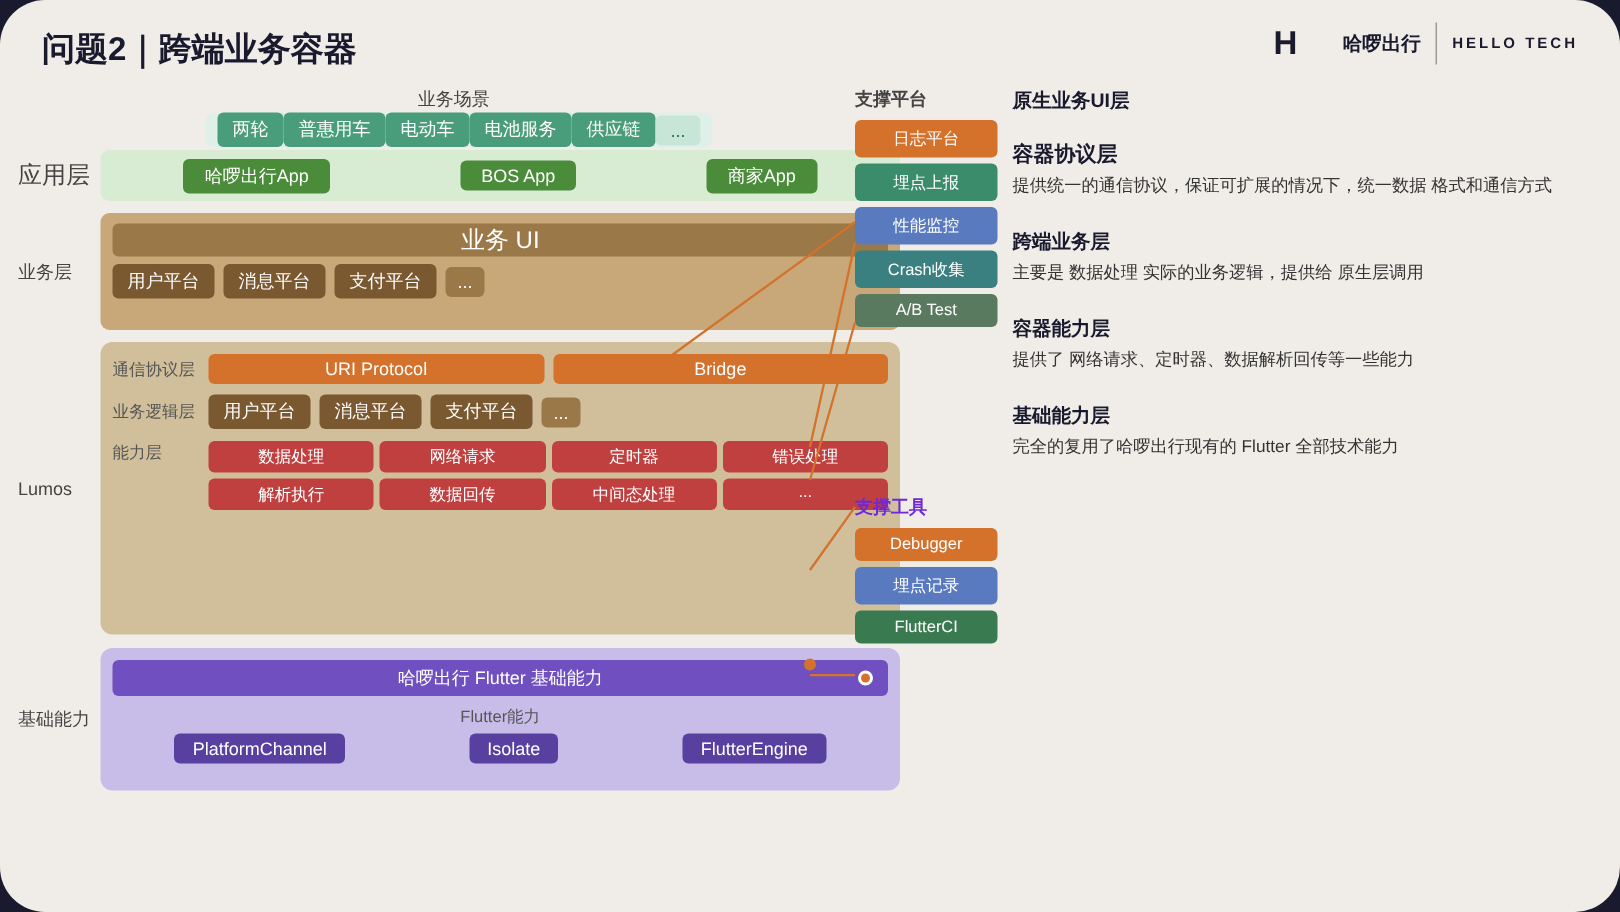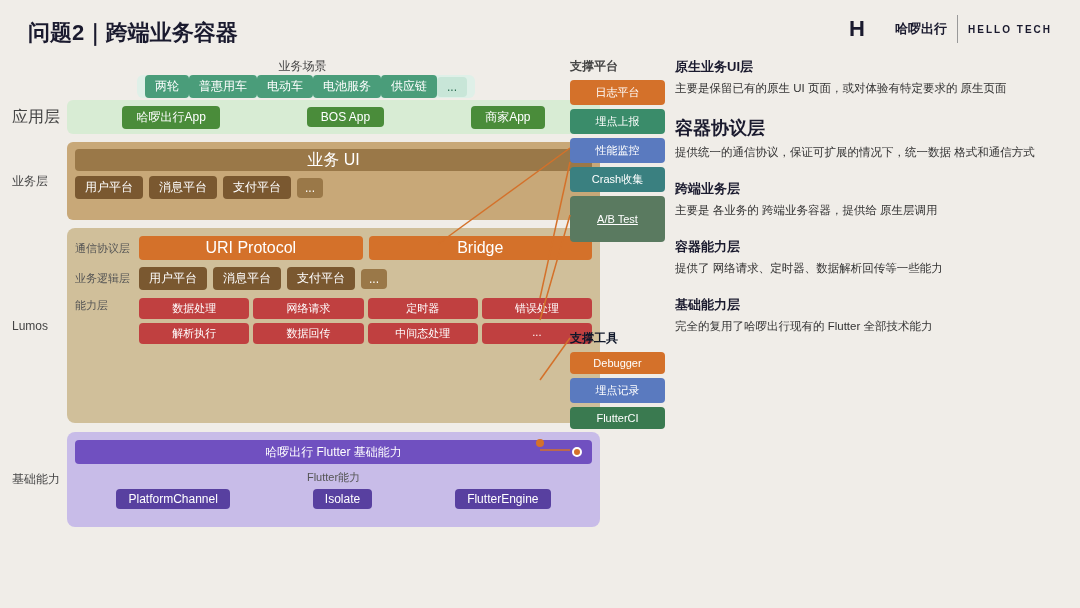--- a/index.html
+++ b/index.html
@@ -11,20 +11,21 @@
       overflow: hidden;
       position: relative;
       color: #fff;
     }
 
     .main-bg {
       background: #f0ede8;
       width: 1080px;
       height: 608px;
       position: relative;
+      border-radius: 30px;
     }
 
     
     .page-title {
       position: absolute;
       top: 18px;
       left: 28px;
       font-size: 22px;
       font-weight: bold;
       color: #1a1a2e;
@@ -72,21 +73,21 @@
       color: white;
       border-radius: 4px;
       padding: 3px 10px;
       font-size: 12px;
     }
     .tag-orange {
       background: #d4712a;
       color: white;
       border-radius: 4px;
       padding: 3px 14px;
-      font-size: 16px;
+      font-size: 12px;
     }
     .tag-red {
       background: #c04040;
       color: white;
       border-radius: 4px;
       padding: 3px 4px;
       font-size: 11px;
       text-align: center;
     }
     .tag-purple {
@@ -215,47 +216,45 @@
       </div>
     </div>
   </div>
 
   <div style="position:absolute;top:58px;left:570px;width:95px;">
     <div style="font-size:12px;color:#444;font-weight:600;margin-bottom:5px;">支撑平台</div>
     <div style="background:#d4712a;color:white;border-radius:4px;padding:5px 8px;font-size:11px;text-align:center;margin-bottom:4px;">日志平台</div>
     <div style="background:#3a8c6a;color:white;border-radius:4px;padding:5px 8px;font-size:11px;text-align:center;margin-bottom:4px;">埋点上报</div>
     <div style="background:#5a7abf;color:white;border-radius:4px;padding:5px 8px;font-size:11px;text-align:center;margin-bottom:4px;">性能监控</div>
     <div style="background:#3a8080;color:white;border-radius:4px;padding:5px 8px;font-size:11px;text-align:center;margin-bottom:4px;">Crash收集</div>
-    <div style="background:#5a7a60;color:white;border-radius:4px;padding:17px 8px;font-size:11px;text-align:center;margin-bottom:4px;text-decoration:underline;">A/B Test</div>
+    <div style="background:#5a7a60;color:white;border-radius:4px;padding:5px 8px;font-size:11px;text-align:center;margin-bottom:4px;">A/B Test</div>
   </div>
 
   <div style="position:absolute;top:330px;left:570px;width:95px;">
-    <div style="font-size:12px;color:#0f172a;font-weight:600;margin-bottom:5px;">支撑工具</div>
+    <div style="font-size:12px;color:#6d28d9;font-weight:600;margin-bottom:5px;">支撑工具</div>
     <div style="background:#d4712a;color:white;border-radius:4px;padding:5px 8px;font-size:11px;text-align:center;margin-bottom:4px;">Debugger</div>
     <div style="background:#5a7abf;color:white;border-radius:4px;padding:5px 8px;font-size:11px;text-align:center;margin-bottom:4px;">埋点记录</div>
     <div style="background:#3a7a50;color:white;border-radius:4px;padding:5px 8px;font-size:11px;text-align:center;margin-bottom:4px;">FlutterCI</div>
   </div>
 
   <div style="position:absolute;top:58px;left:675px;right:12px;">
 
     <div style="margin-bottom:18px;">
       <div style="font-size:13px;font-weight:bold;color:#1a1a2e;margin-bottom:3px;">原生业务UI层</div>
-      <div style="font-size:11.5px;color:#333;line-height:1.65;">主要是保留已有的原生 UI 页面，或对体验有特定要求的
-原生页面</div>
-    </div>
-
-    <div style="margin-bottom:18px;">
-      <div style="font-size:18px;font-weight:bold;color:#1a1a2e;margin-bottom:3px;">容器协议层</div>
+    </div>
+
+    <div style="margin-bottom:18px;">
+      <div style="font-size:14px;font-weight:bold;color:#1a1a2e;margin-bottom:3px;">容器协议层</div>
       <div style="font-size:11.5px;color:#333;line-height:1.65;">提供统一的通信协议，保证可扩展的情况下，统一数据
 格式和通信方式</div>
     </div>
 
     <div style="margin-bottom:18px;">
       <div style="font-size:13px;font-weight:bold;color:#1a1a2e;margin-bottom:3px;">跨端业务层</div>
-      <div style="font-size:11.5px;color:#333;line-height:1.65;">主要是 各业务的 跨端业务容器，提供给 原生层调用</div>
+      <div style="font-size:11.5px;color:#333;line-height:1.65;">主要是 数据处理 实际的业务逻辑，提供给 原生层调用</div>
     </div>
 
     <div style="margin-bottom:18px;">
       <div style="font-size:13px;font-weight:bold;color:#1a1a2e;margin-bottom:3px;">容器能力层</div>
       <div style="font-size:11.5px;color:#333;line-height:1.65;">提供了 网络请求、定时器、数据解析回传等一些能力</div>
     </div>
 
     <div style="margin-bottom:10px;">
       <div style="font-size:13px;font-weight:bold;color:#1a1a2e;margin-bottom:3px;">基础能力层</div>
       <div style="font-size:11.5px;color:#333;line-height:1.65;">完全的复用了哈啰出行现有的 Flutter 全部技术能力</div>

